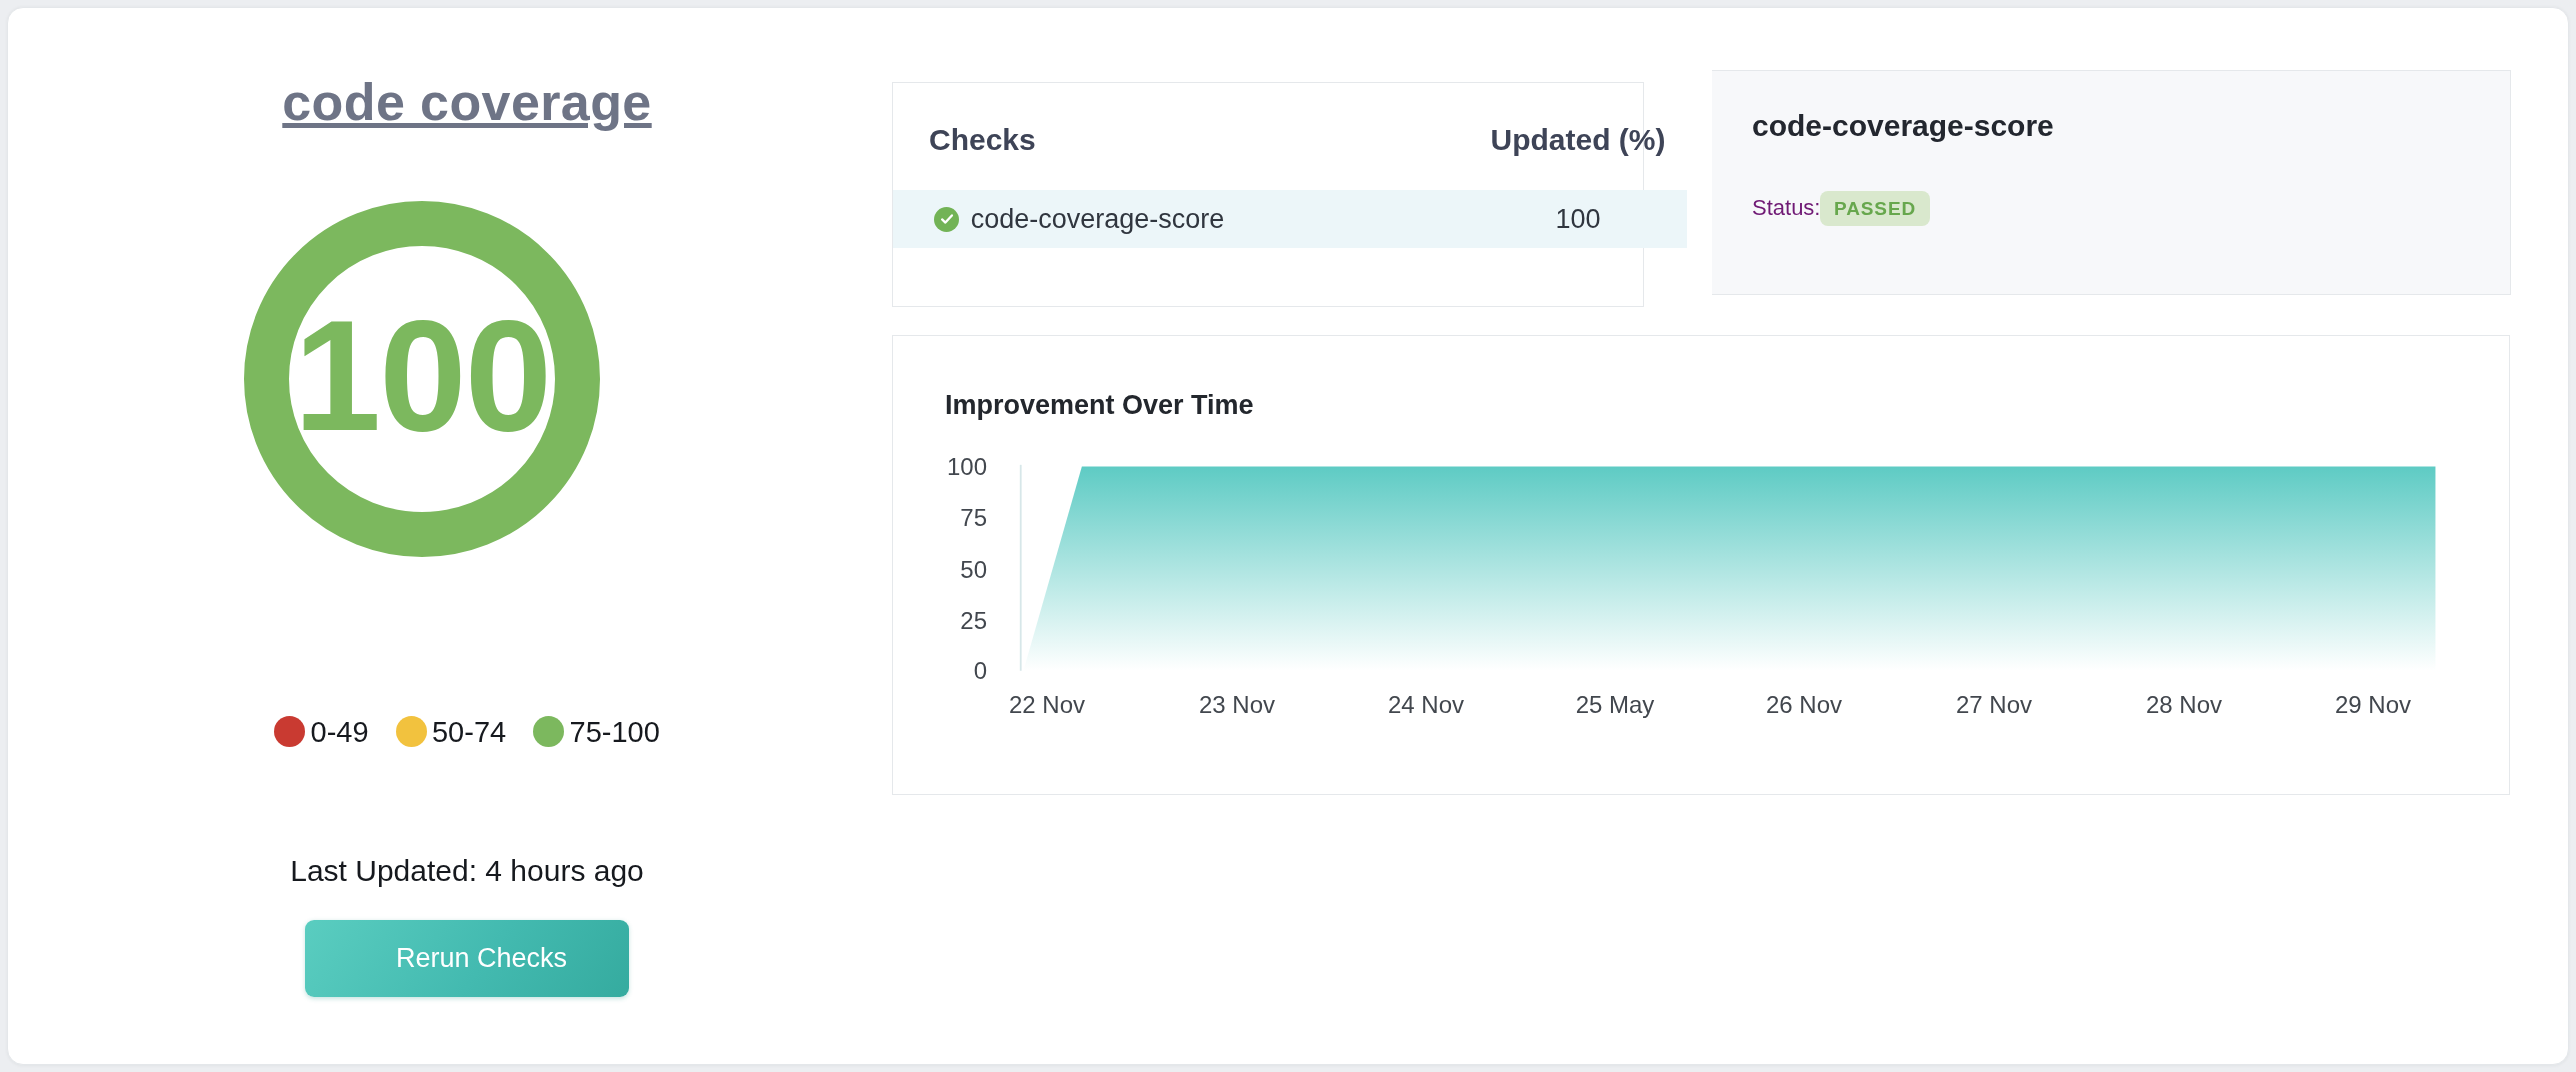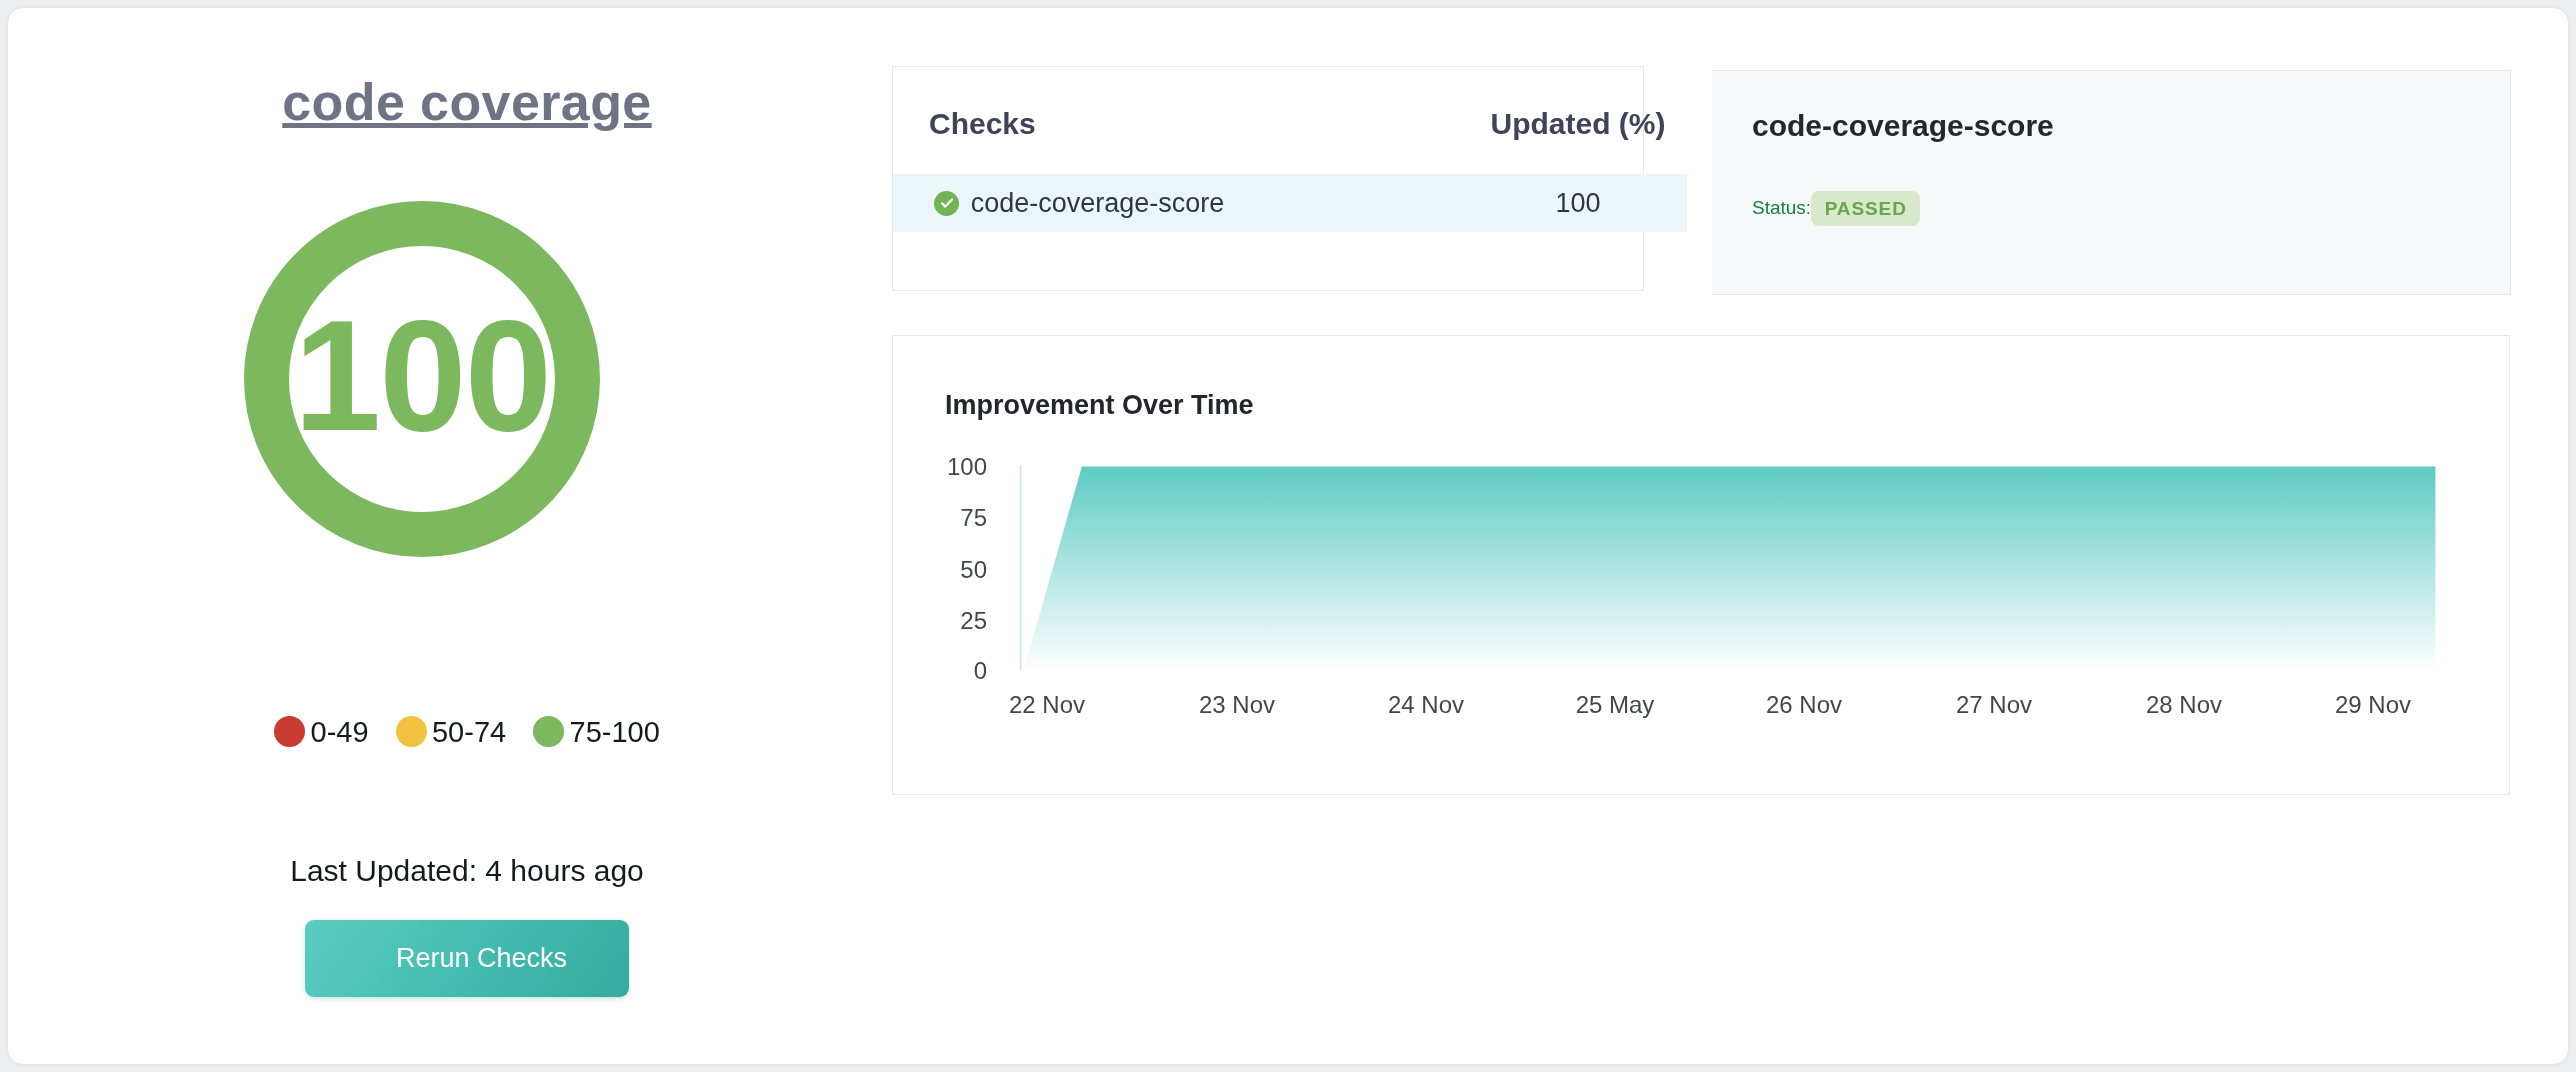--- a/index.html
+++ b/index.html
@@ -55,21 +55,21 @@
     position: absolute; left: 305px; top: 920px; width: 324px; height: 77px;
     border: none; border-radius: 9px; cursor: pointer;
     background: linear-gradient(125deg, #5acdc0 0%, #43bab0 55%, #35ab9f 100%);
     color: #ffffff; font-size: 27px; font-family: "Liberation Sans", sans-serif;
     box-shadow: 0 1.8px 4.5px rgba(40,150,140,0.25);
     padding-left: 29px;
   }
 
   
   .checks-card {
-    position: absolute; left: 892px; top: 66px; width: 752px; height: 225px;
+    position: absolute; left: 892px; top: 82px; width: 752px; height: 225px;
     background: #ffffff; border: 0.9px solid #e5e8eb;
   }
   .checks-card .th-checks {
     position: absolute; left: 36px; top: 40px;
     font-size: 30px; font-weight: 700; color: #3e4457;
   }
   .checks-card .th-weight {
     position: absolute; left: 550px; top: 40px; width: 270px;
     text-align: center; font-size: 30px; font-weight: 700; color: #3e4457;
   }
@@ -95,21 +95,21 @@
     background: #f7f8fa; border: 0.9px solid #e5e8eb; border-left: none;
   }
   .detail-title {
     position: absolute; left: 40px; top: 38px;
     font-size: 30px; font-weight: 700; color: #23272f;
   }
   .status-line {
     position: absolute; left: 40px; top: 118px; height: 38px;
     display: flex; align-items: center;
   }
-  .status-label { font-size: 19px; color: #15803d; }
+  .status-label { font-size: 22px; color: #701a75; }
   .status-badge {
     background: #d9e8cd; color: #67a74d;
     font-size: 19px; font-weight: 600; letter-spacing: 0.9px;
     padding: 8px 13.5px; border-radius: 8px; line-height: 1;
   }
 
   
   .chart-card {
     position: absolute; left: 892px; top: 335px; width: 1618px; height: 460px;
     background: #ffffff; border: 0.9px solid #e5e8eb; padding-left: 44px;

